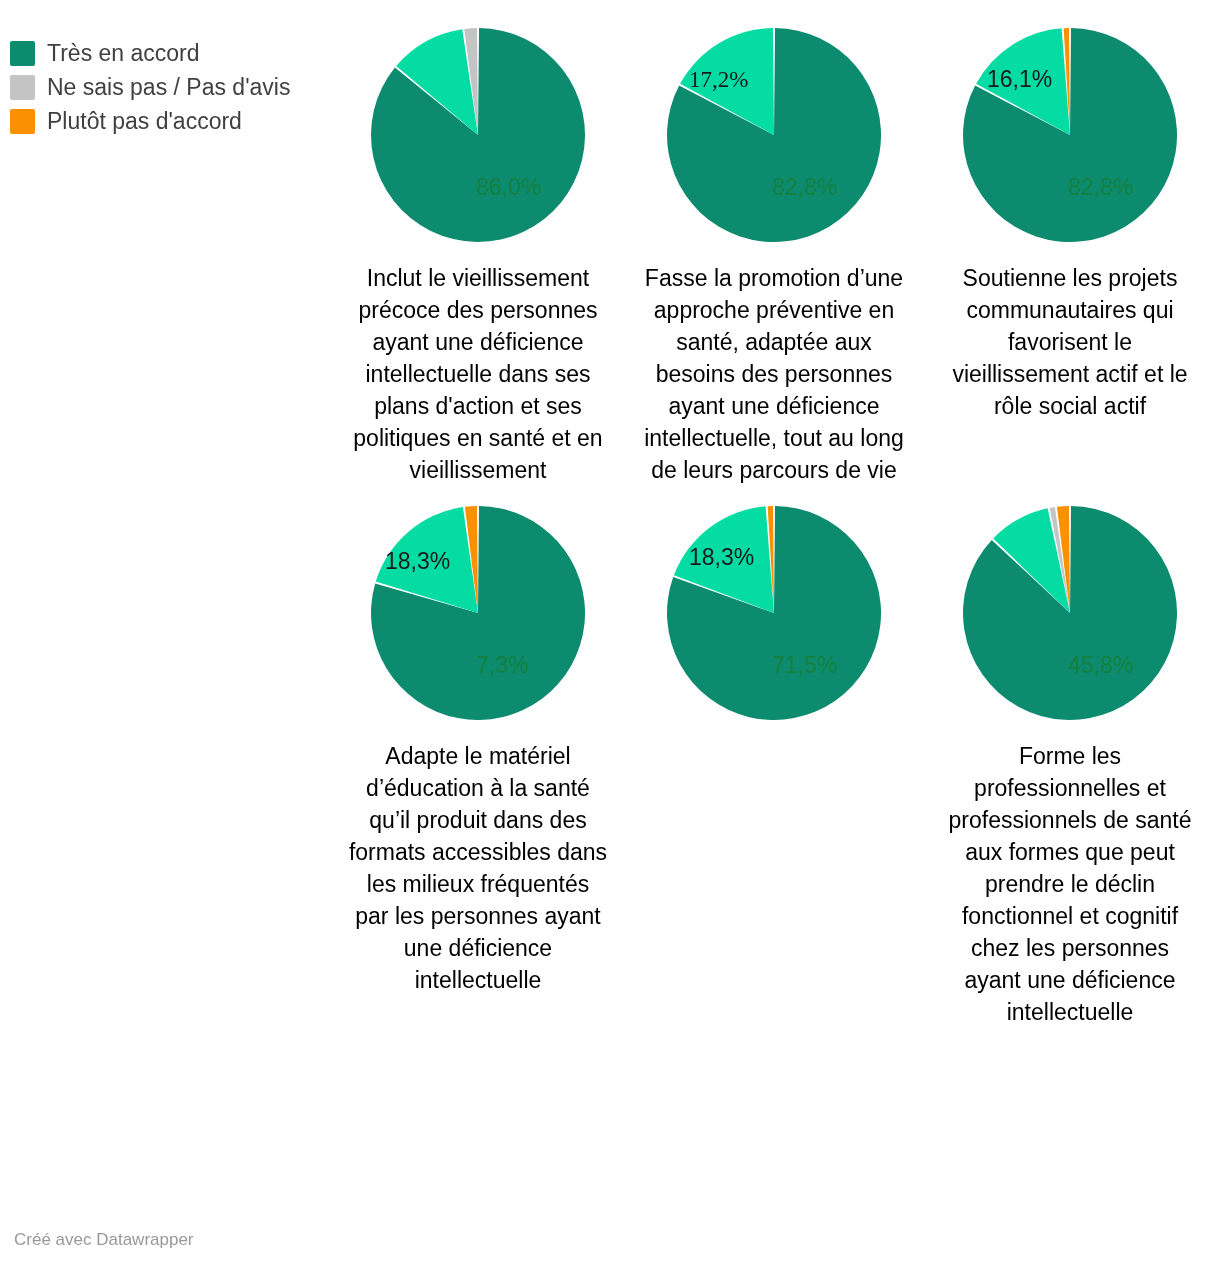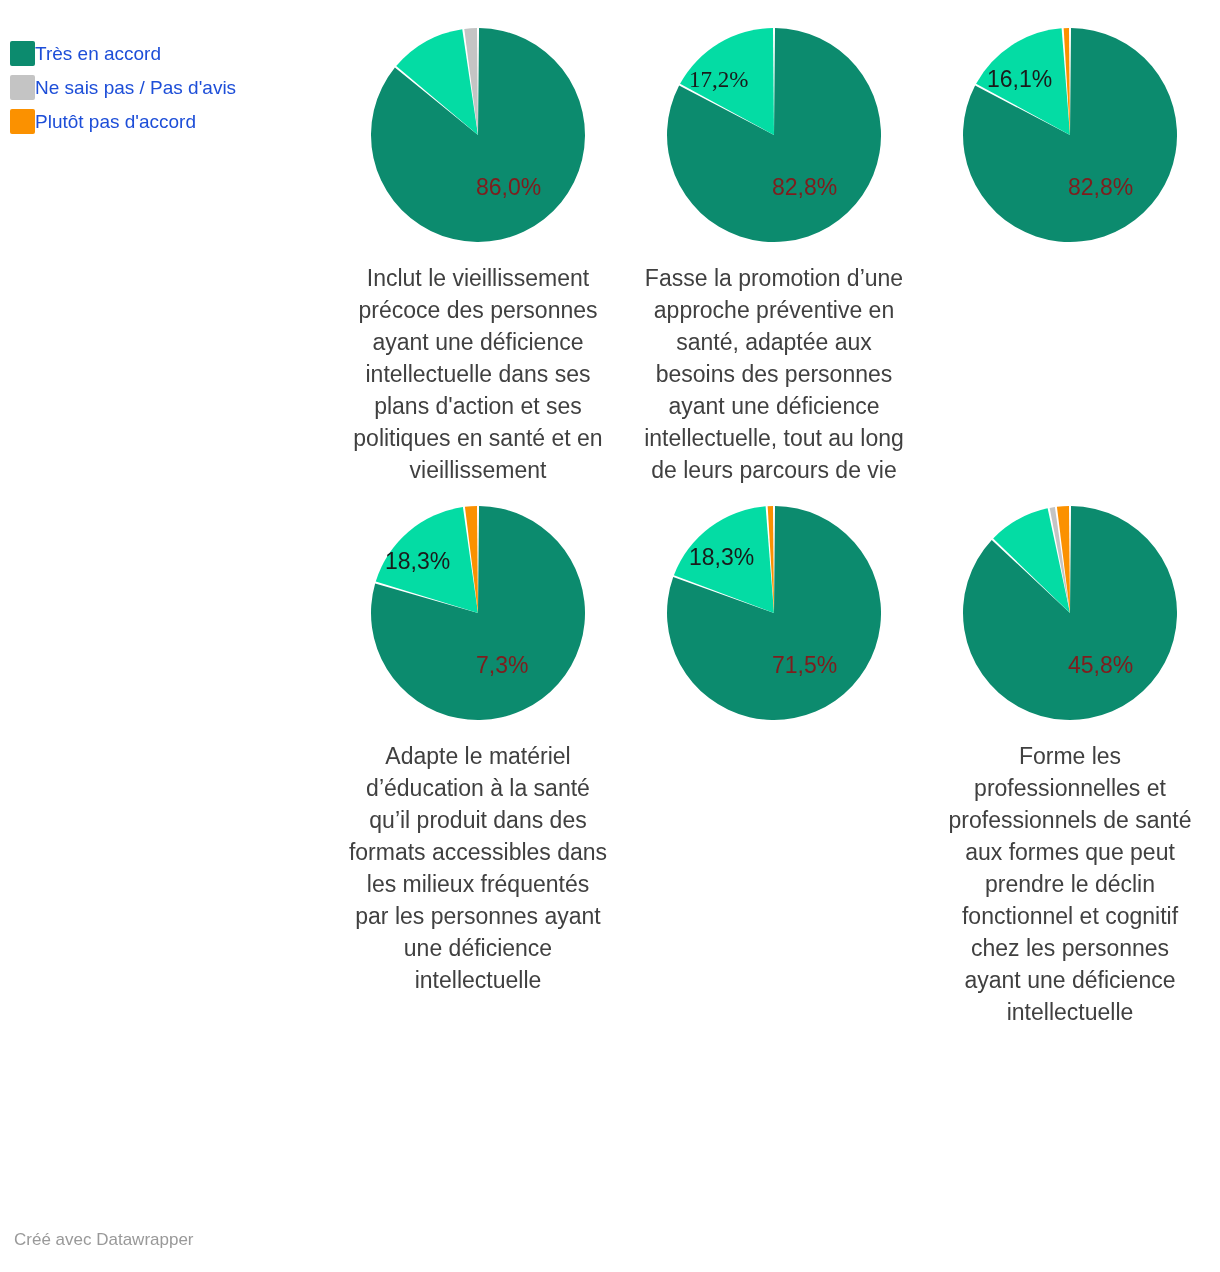--- a/index.html
+++ b/index.html
@@ -28,24 +28,24 @@
     align-items: center;
     height: 34px;
   }
   .legend-swatch {
     width: 25px;
     height: 25px;
     flex: 0 0 25px;
     border-radius: 2px;
   }
   .legend-label {
-    margin-left: 0;
-    font-size: 19px;
+    margin-left: 12px;
+    font-size: 23px;
     line-height: 25px;
-    color: #1d4ed8;
+    color: #404040;
     white-space: nowrap;
   }
 
   
   #pie-grid {
     position: absolute;
     left: 330px;
     top: 0px;
     width: 890px;
     display: flex;
@@ -71,30 +71,30 @@
     width: 214px;
     height: 214px;
   }
   .pie-label {
     position: absolute;
     font-size: 23px;
     line-height: 23px;
     white-space: nowrap;
     pointer-events: none;
   }
-  .pie-label.inside { color: #7f1d1d; }
+  .pie-label.inside { color: #15803d; }
   .pie-label.outside { color: #1a1a1a; }
 
   .pie-caption {
     margin-top: 20px;
     width: 260px;
     text-align: center;
     font-size: 23px;
     line-height: 32px;
-    color: #404040;
+    color: #000000;
   }
 
   .pie-row {
     display: flex;
     width: 890px;
   }
 
   
   #footer {
     position: absolute;
@@ -149,20 +149,21 @@
       <div class="pie-cell">
         <div class="pie-wrap">
           <svg class="pie-svg" viewBox="0 0 214 214">
             <path d="M 107 107 L 108.03 0.00 A 107 107 0 1 1 12.12 57.54 Z" fill="#0c8b6e"></path>
             <path d="M 107 107 L 13.08 55.73 A 107 107 0 0 1 98.59 0.33 Z" fill="#04dca4"></path>
             <path d="M 107 107 L 100.64 0.19 A 107 107 0 0 1 105.97 0.00 Z" fill="#fb9100"></path>
           </svg>
           <div class="pie-label inside" style="left: 105px; top: 148px;">82,8%</div>
           <div class="pie-label outside" style="left: 24px; top: 40px;">16,1%</div>
         </div>
+        <div class="pie-caption">Soutienne les projets communautaires qui favorisent le vieillissement actif et le rôle social actif</div>
       </div>
     </div>
   <div class="pie-row row-bottom">
       <div class="pie-cell">
         <div class="pie-wrap">
           <svg class="pie-svg" viewBox="0 0 214 214">
             <path d="M 107 107 L 108.03 0.00 A 107 107 0 1 1 4.15 77.49 Z" fill="#0c8b6e"></path>
             <path d="M 107 107 L 4.74 75.52 A 107 107 0 0 1 91.91 1.07 Z" fill="#04dca4"></path>
             <path d="M 107 107 L 93.94 0.80 A 107 107 0 0 1 105.97 0.00 Z" fill="#fb9100"></path>
           </svg>

